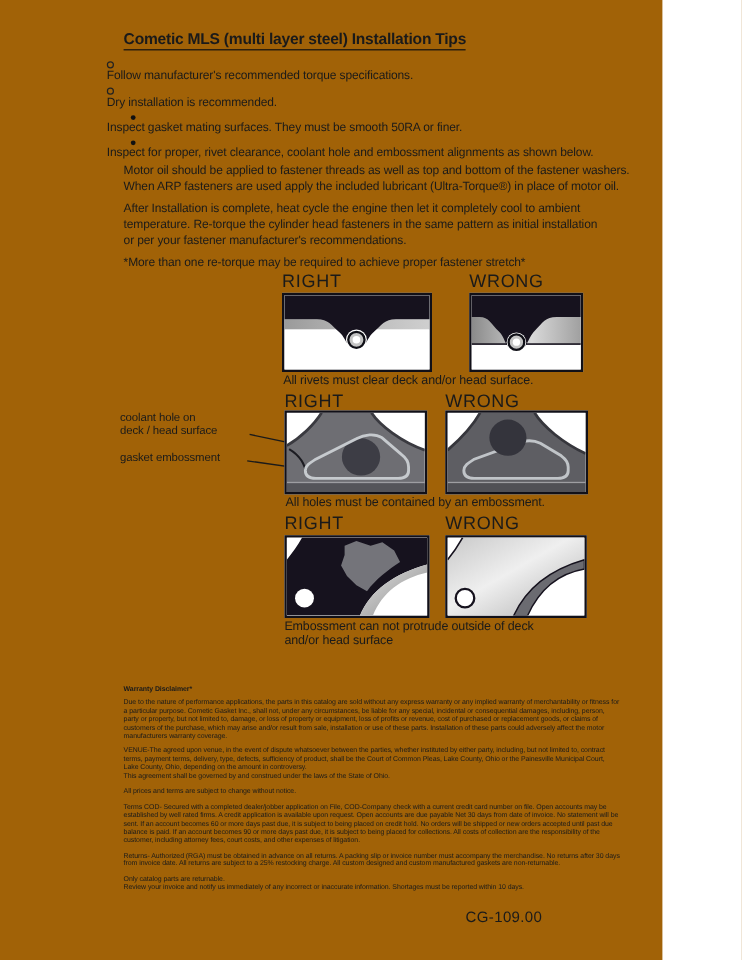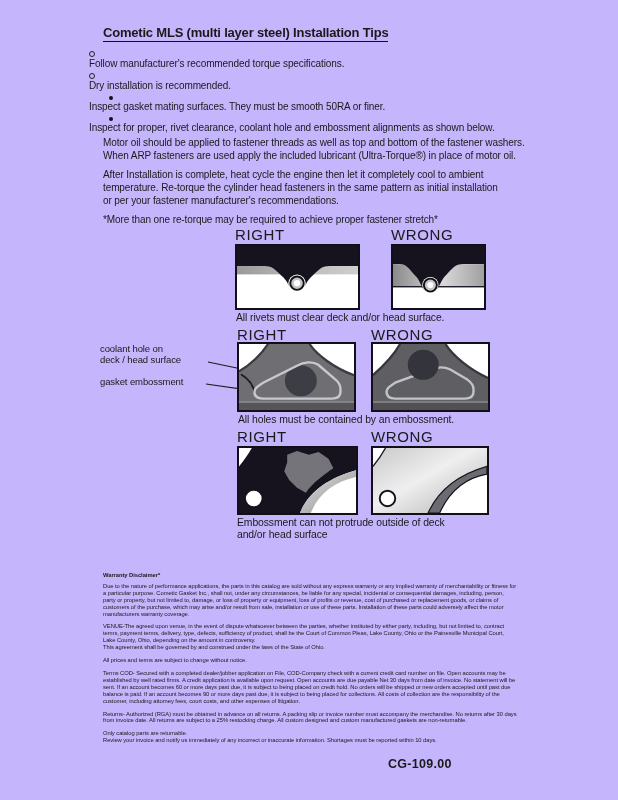--- a/index.html
+++ b/index.html
@@ -1,16 +1,16 @@
 <!DOCTYPE html>
 <html><head>
 <meta charset="utf-8">
 <style>
   html,body{margin:0;padding:0;background:#ffffff;}
-  .page{position:relative;width:618px;height:800px;background:#c4b5fd;overflow:hidden;
+  .page{position:relative;width:552px;height:800px;background:#a16207;overflow:hidden;
         font-family:"Liberation Sans","DejaVu Sans",sans-serif;color:#1a1a1a;}
   .pre{white-space:pre-line;}
   
   .title{margin:25px 0 0 103px;font-size:13px;font-weight:bold;letter-spacing:-0.2px;
          display:inline-block;border-bottom:1.6px solid #111;padding-bottom:1px;line-height:15px;}
   
   .tips{list-style:none;margin:5px 0 0 89px;padding:0;font-size:10px;letter-spacing:-0.1px;}
   .tips li{display:flex;line-height:13px;flex-direction:column;}
   .b1{flex:0 0 auto;width:4px;height:4px;border:1px solid #222;border-radius:50%;margin:3.5px 3px 0 0;}
   .b2{flex:0 0 auto;width:4px;height:4px;background:#111;border-radius:50%;margin:4px 3px 0 20px;}
@@ -25,21 +25,21 @@
   .dcap{position:absolute;font-size:10.4px;letter-spacing:-0.1px;line-height:12px;}
   .ann{position:absolute;left:100px;width:108px;text-align:left;font-size:9.5px;
        letter-spacing:-0.1px;line-height:10.5px;}
   .leader{position:absolute;left:198px;top:355px;pointer-events:none;}
   
   .legal{position:absolute;left:103px;top:572px;width:414px;font-size:5.8px;
          letter-spacing:-0.05px;line-height:6.9px;}
   .legal .lh{font-weight:bold;margin:0 0 4px 0;}
   .legal p{margin:0 0 6px 0;}
   
-  .footer{position:absolute;left:388px;top:757px;font-size:12.5px;letter-spacing:0.3px;font-weight:bold;}
+  .footer{position:absolute;left:388px;top:757px;font-size:12.5px;letter-spacing:0.3px;}
 </style>
 </head>
 <body>
 
 <div class="page">
 
   <h1 class="title">Cometic MLS (multi layer steel) Installation Tips</h1>
 
   <ul class="tips">
     <li>

